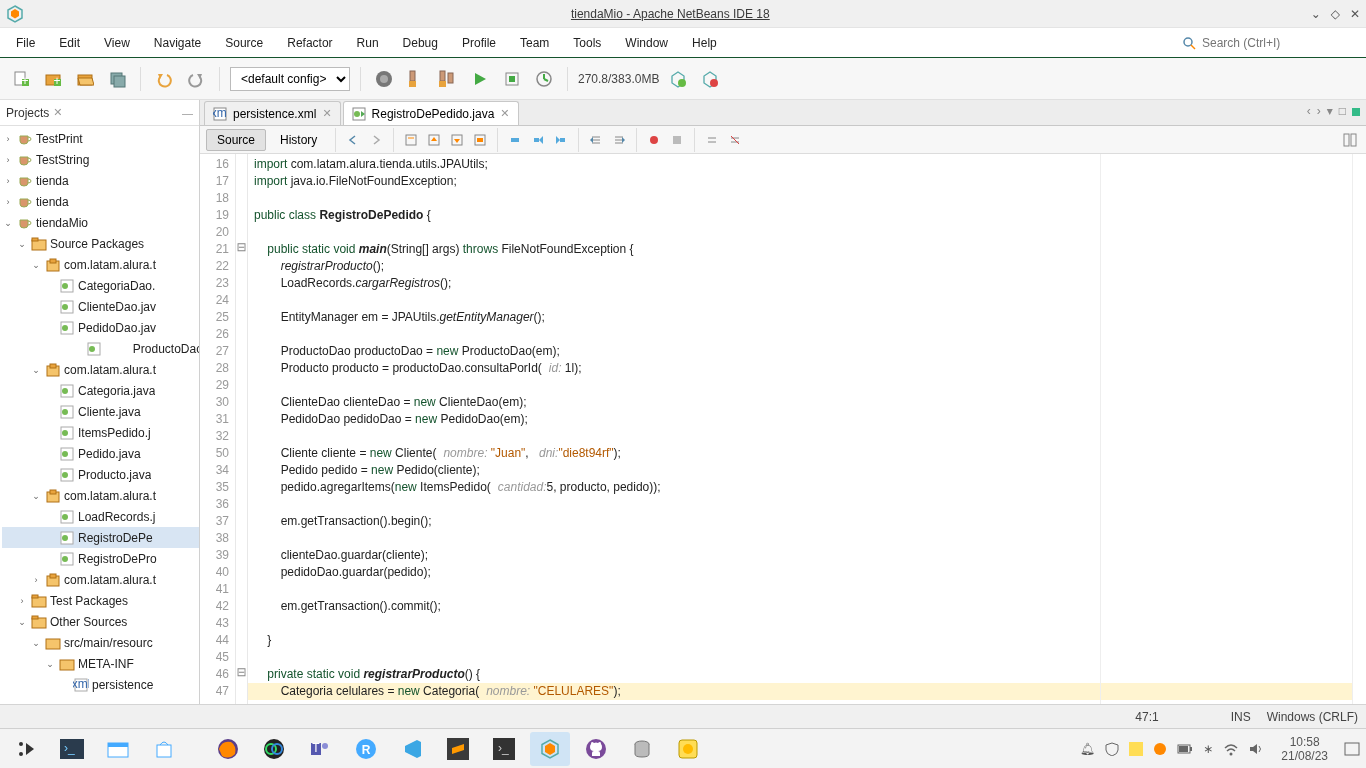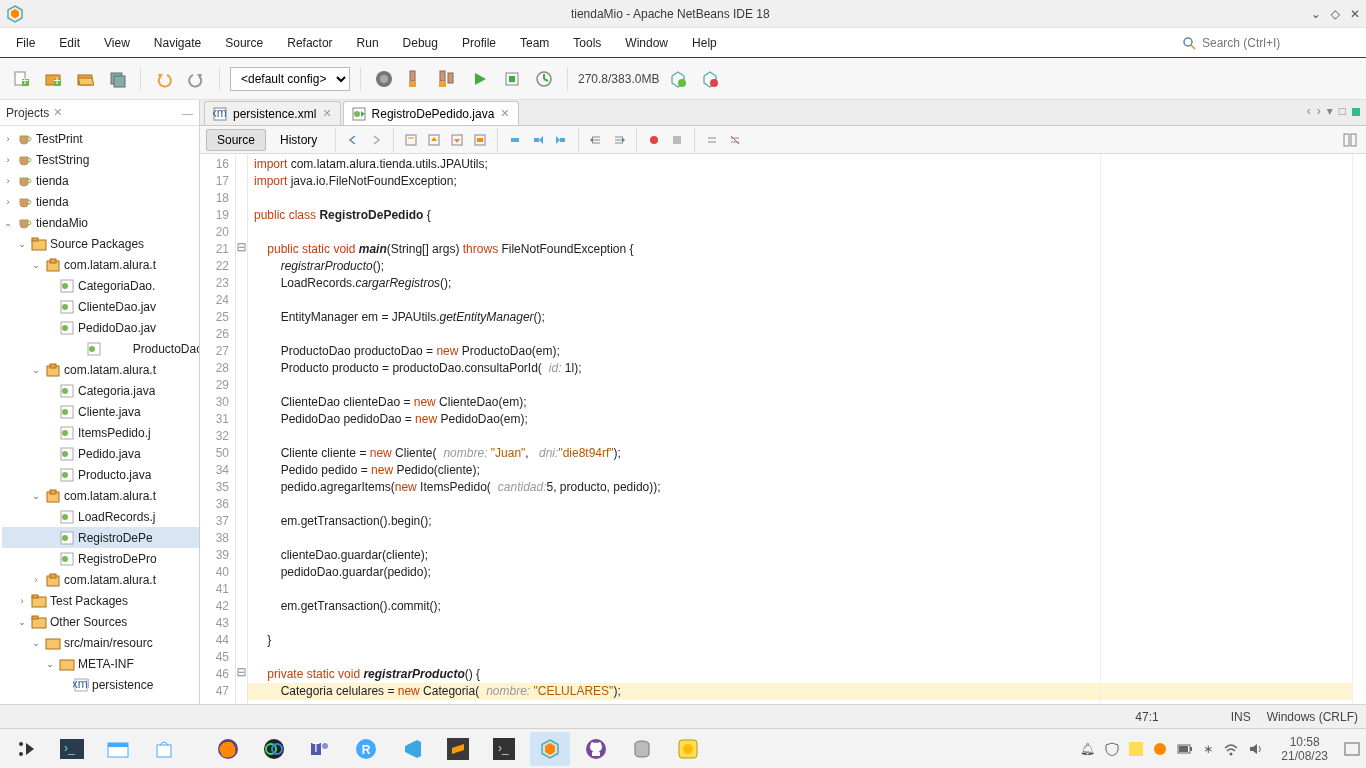--- a/index.html
+++ b/index.html
@@ -1,20 +1,20 @@
 <!DOCTYPE html>
 <html><head>
 <meta charset="utf-8">
 <style>
 * { margin: 0; padding: 0; box-sizing: border-box; font-family: "Segoe UI", Tahoma, sans-serif; font-size: 12px; }
 html, body { height: 100%; overflow: hidden; background: #fff; }
 
 .titlebar { height: 28px; background: #f0f0f0; display: flex; align-items: center; padding: 0 6px; border-bottom: 1px solid #e4e4e4; }
 .titlebar .logo { width: 18px; height: 18px; margin-right: 6px; }
-.titlebar .title { flex: 1; text-align: center; color: #3a3a3a; }
+.titlebar .title { flex: 1; text-align: center; color: #3a3a3a; text-decoration: underline; }
 .titlebar .winbtns { display: flex; gap: 10px; color: #555; }
 .titlebar .winbtns span { cursor: pointer; }
 
 .menubar { height: 30px; background: #fff; display: flex; align-items: center; padding: 0 4px; border-bottom: 1px solid #14532d; }
 .menubar .mi { padding: 0 12px; line-height: 30px; cursor: pointer; color: #222; }
 .menubar .spacer { flex: 1; }
 .menubar .search { display: flex; align-items: center; gap: 6px; padding-right: 10px; }
 .menubar .search input { border: none; outline: none; width: 150px; color: #be185d; }
 .magnifier { width: 14px; height: 14px; }
 
@@ -53,21 +53,21 @@
 .mini { width: 20px; height: 20px; display: flex; align-items: center; justify-content: center; cursor: pointer; border-radius: 2px; }
 
 .editor-body { flex: 1; display: flex; overflow: hidden; position: relative; }
 .gutter { width: 36px; background: #fff; border-right: 1px solid #e8e8e8; text-align: right; color: #9a9a9a; font-family: "Consolas", monospace; font-size: 12px; padding-top: 2px; }
 .gutter div { height: 17px; padding-right: 6px; line-height: 17px; }
 .fold-strip { width: 12px; background: #fff; border-right: 1px solid #e8e8e8; font-family: monospace; font-size: 10px; color: #888; }
 .fold-strip div { height: 17px; text-align: center; line-height: 17px; }
 .code { flex: 1; font-family: "Consolas", monospace; font-size: 12.5px; white-space: pre; overflow: auto; padding-top: 2px; color: #222; }
 .code .ln { height: 17px; line-height: 17px; padding-left: 6px; }
 .code .ln.hl { background: #fff4d0; }
-.kw { color: #c2410c; }
+.kw { color: #14532d; }
 .str { color: #b35900; }
 .bold { font-weight: bold; }
 .italic { font-style: italic; }
 .hint { color: #999; font-style: italic; margin-left: 7px; }
 .rt-margin { position: absolute; top: 0; bottom: 0; left: 900px; width: 1px; background: #eee; pointer-events: none; }
 .err-strip { width: 14px; background: #fff; border-left: 1px solid #eee; }
 
 .statusbar { height: 24px; background: #f0f0f0; border-top: 1px solid #d4d4d4; display: flex; align-items: center; padding: 0 8px; gap: 16px; color: #444; font-size: 12px; }
 .statusbar .sfill { flex: 1; }
 

